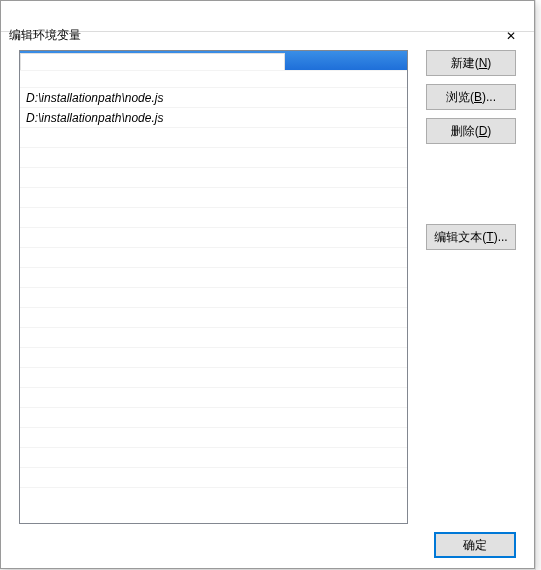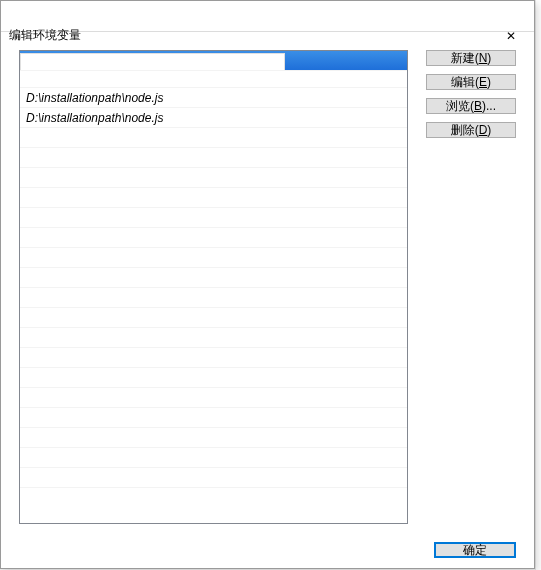--- a/index.html
+++ b/index.html
@@ -74,21 +74,21 @@
     background:#fff;
     border:1px solid #e0e0e0;
   }
   .buttons {
     width: 90px;
     display: flex;
     flex-direction: column;
     gap: 8px;
   }
   .btn {
-    height: 16px;
+    height: 26px;
     border: 1px solid #acacac;
     background: #e1e1e1;
     font-size: 12px;
     cursor: default;
     display: flex; align-items: center; justify-content: center;
   }
   .btn u { text-decoration: underline; }
   .spacer-lg { height: 28px; }
   .footer {
     position: absolute;
@@ -151,29 +151,29 @@
           <div class="row"></div>
           <div class="row"></div>
       </div>
     </div>
 
     <div class="buttons">
       <button class="btn">
         <span>新建(<u>N</u>)</span>
       </button>
       <button class="btn">
-        <span>编辑(<u>E</u>)</span>
-      </button>
-      <button class="btn">
         <span>浏览(<u>B</u>)...</span>
       </button>
       <button class="btn">
         <span>删除(<u>D</u>)</span>
       </button>
       <div class="spacer-lg"></div>
       <div class="spacer-lg"></div>
+      <button class="btn">
+        <span>编辑文本(<u>T</u>)...</span>
+      </button>
     </div>
   </div>
 
   <div class="footer">
     <button class="btn default">确定</button>
   </div>
 </div>
 
 </body></html>

